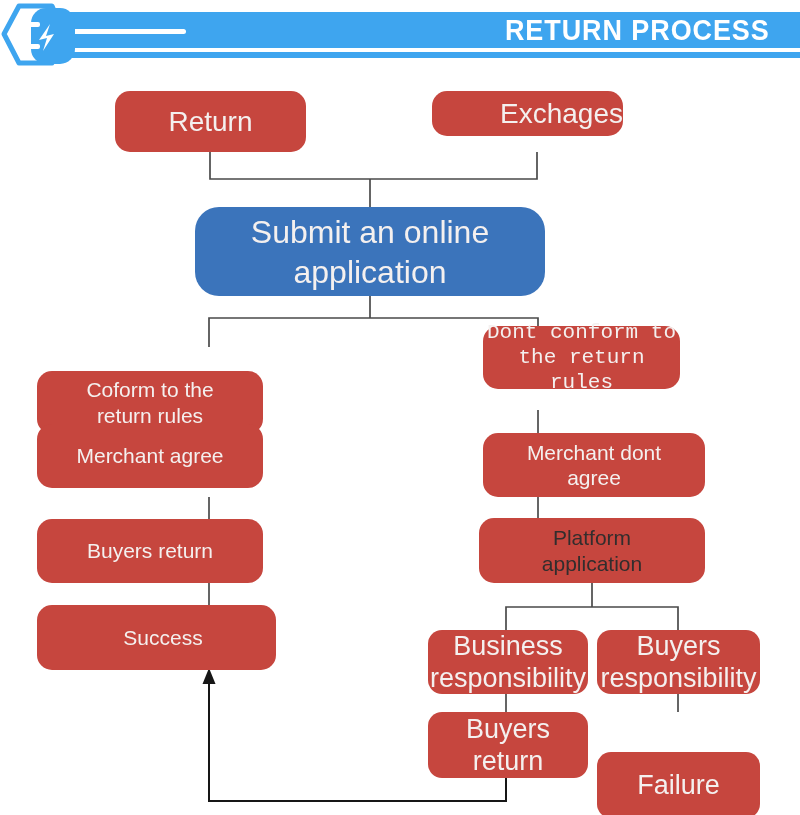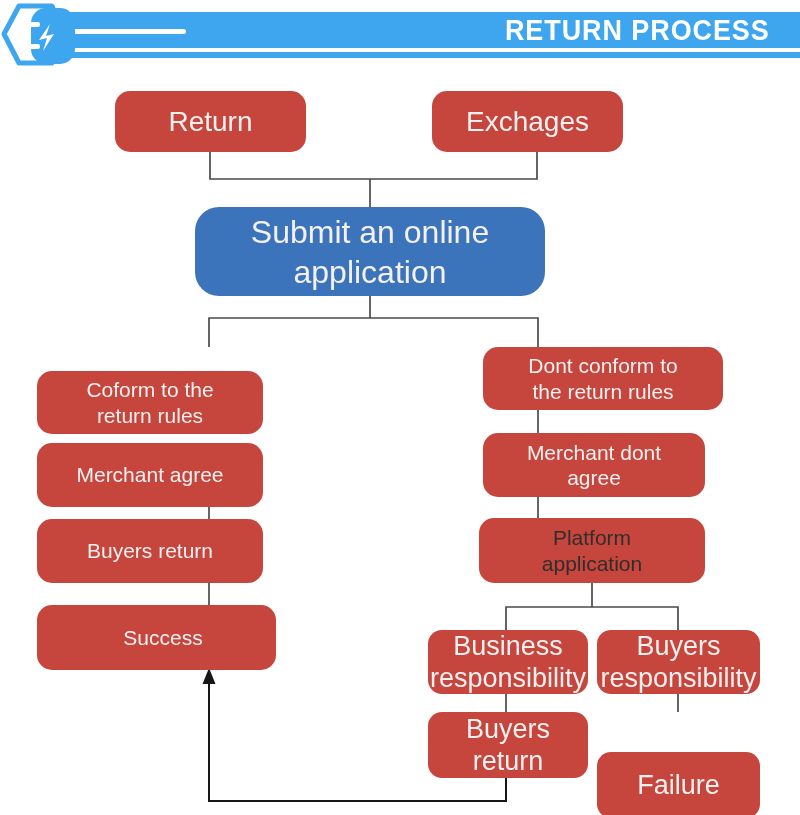--- a/index.html
+++ b/index.html
@@ -24,27 +24,27 @@
     text-align:center;background:var(--node-red,#C6463E);
     color:var(--node-text-light,#F4F0EF);
     border-radius:15px;font-size:21px;line-height:1.2;white-space:pre-line;
   }
   .node.blue{background:var(--node-blue,#3B74BB);border-radius:24px;font-size:32px;line-height:1.25;}
   .node.dark-text{color:var(--node-text-dark,#322D2D);}
   .node.big{font-size:28px;}
   .node.small{font-size:27px;border-radius:14px;}
 
   .n-return   {left:115px;top:91px;width:191px;height:61px;}
-  .n-exchanges{left:432px;top:91px;width:191px;height:61px;}
+  .n-exchanges{left:432px;top:91px;width:191px;height:45px;justify-content:flex-end;}
   .n-submit   {left:195px;top:207px;width:350px;height:89px;}
   .n-conform  {left:37px; top:347px;width:226px;height:63px;margin-top:24px;}
-  .n-magree   {left:37px; top:443px;width:226px;height:64px;}
+  .n-magree   {left:37px; top:424px;width:226px;height:64px;}
   .n-breturn  {left:37px; top:519px;width:226px;height:64px;}
   .n-success  {left:37px; top:605px;width:226px;height:65px;padding-left:13px;}
-  .n-dconform {left:483px;top:347px;width:240px;height:63px;}
+  .n-dconform {left:483px;top:326px;width:197px;height:63px;font-family:Liberation Mono, monospace;}
   .n-mdont    {left:483px;top:433px;width:222px;height:64px;}
   .n-platform {left:479px;top:518px;width:226px;height:65px;}
   .n-bizresp  {left:428px;top:630px;width:160px;height:64px;}
   .n-buyresp  {left:597px;top:630px;width:163px;height:64px;}
   .n-breturn2 {left:428px;top:712px;width:160px;height:66px;}
   .n-failure  {left:597px;top:712px;width:163px;height:66px;margin-top:40px;}
 
   .connectors{position:absolute;left:0;top:0;}
 </style>
 </head>

